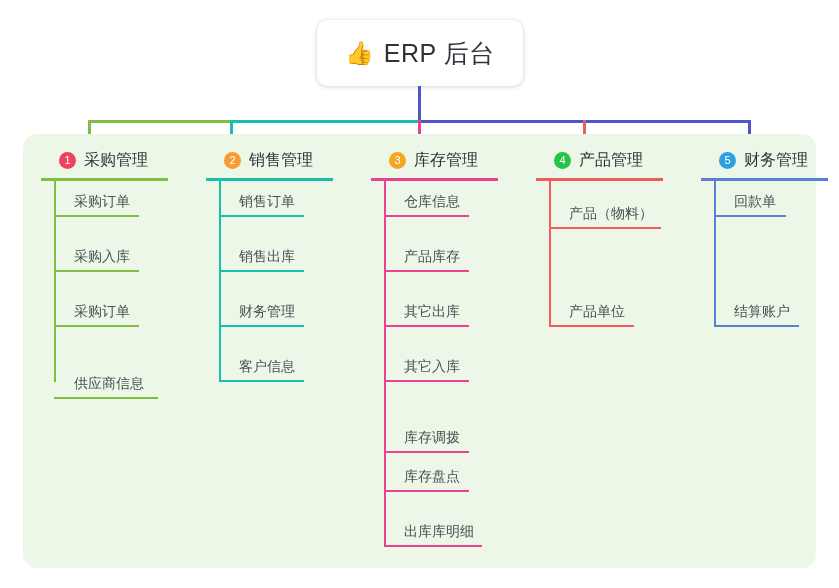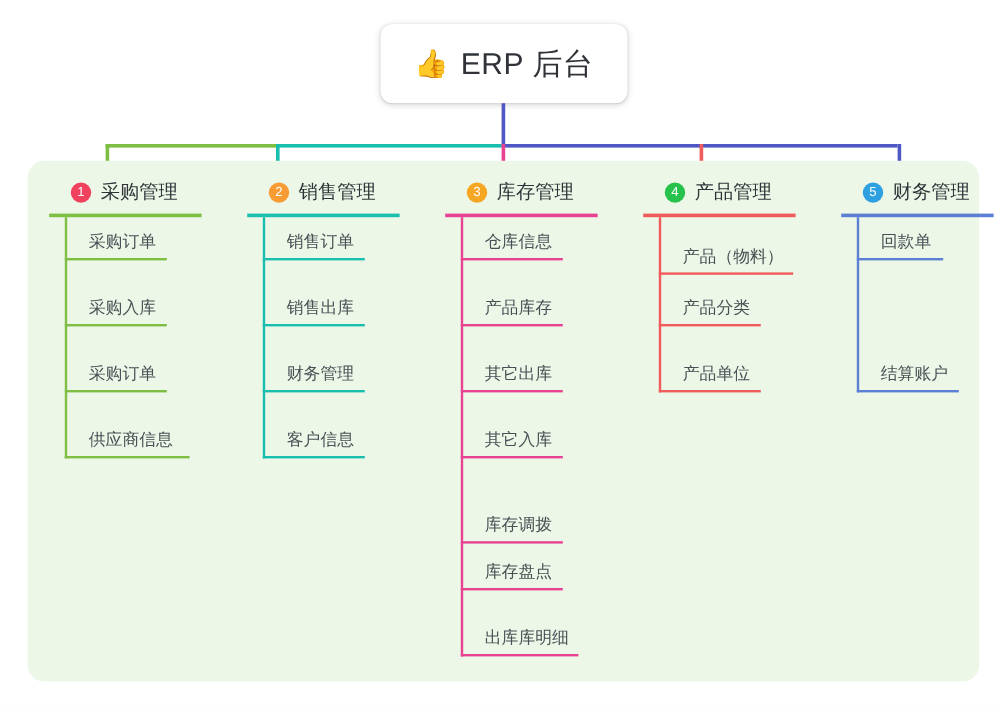--- a/index.html
+++ b/index.html
@@ -173,21 +173,21 @@
           <div class="leaf-rule" style="width: 85px; background: rgb(125, 190, 67);"></div>
         </div>
         <div class="leaf" style="top: 55px; height: 36px; width: 95px;">
           <div class="leaf-text">采购入库</div>
           <div class="leaf-rule" style="width: 85px; background: rgb(125, 190, 67);"></div>
         </div>
         <div class="leaf" style="top: 110px; height: 36px; width: 95px;">
           <div class="leaf-text">采购订单</div>
           <div class="leaf-rule" style="width: 85px; background: rgb(125, 190, 67);"></div>
         </div>
-        <div class="leaf" style="top: 165px; height: 36px; width: 114px;">
+        <div class="leaf" style="top: 182px; height: 36px; width: 114px;">
           <div class="leaf-text">供应商信息</div>
           <div class="leaf-rule" style="width: 104px; background: rgb(125, 190, 67);"></div>
         </div>
       </div>
     </div>
     <div class="column" style="left: 183px; top: 12px; width: 165px;">
       <div class="col-head">
         <div class="badge" style="background: rgb(248, 155, 50);">2</div>
         <div class="col-title">销售管理</div>
       </div>
@@ -255,24 +255,20 @@
         <div class="badge" style="background: rgb(39, 194, 76);">4</div>
         <div class="col-title">产品管理</div>
       </div>
       <div class="col-rule" style="width: 127px; background: rgb(240, 91, 91);"></div>
       <div class="col-body" style="height: 165px;">
         <div class="trunk" style="height: 146px; background: rgb(240, 91, 91);"></div>
         <div class="leaf" style="top: 0px; height: 48px; width: 122px;">
           <div class="leaf-text">产品（物料）</div>
           <div class="leaf-rule" style="width: 112px; background: rgb(240, 91, 91);"></div>
         </div>
-        <div class="leaf" style="top: 55px; height: 36px; width: 95px;">
-          <div class="leaf-text">产品分类</div>
-          <div class="leaf-rule" style="width: 85px; background: rgb(240, 91, 91);"></div>
-        </div>
         <div class="leaf" style="top: 110px; height: 36px; width: 95px;">
           <div class="leaf-text">产品单位</div>
           <div class="leaf-rule" style="width: 85px; background: rgb(240, 91, 91);"></div>
         </div>
       </div>
     </div>
     <div class="column" style="left: 678px; top: 12px; width: 165px;">
       <div class="col-head">
         <div class="badge" style="background: rgb(46, 159, 224);">5</div>
         <div class="col-title">财务管理</div>

